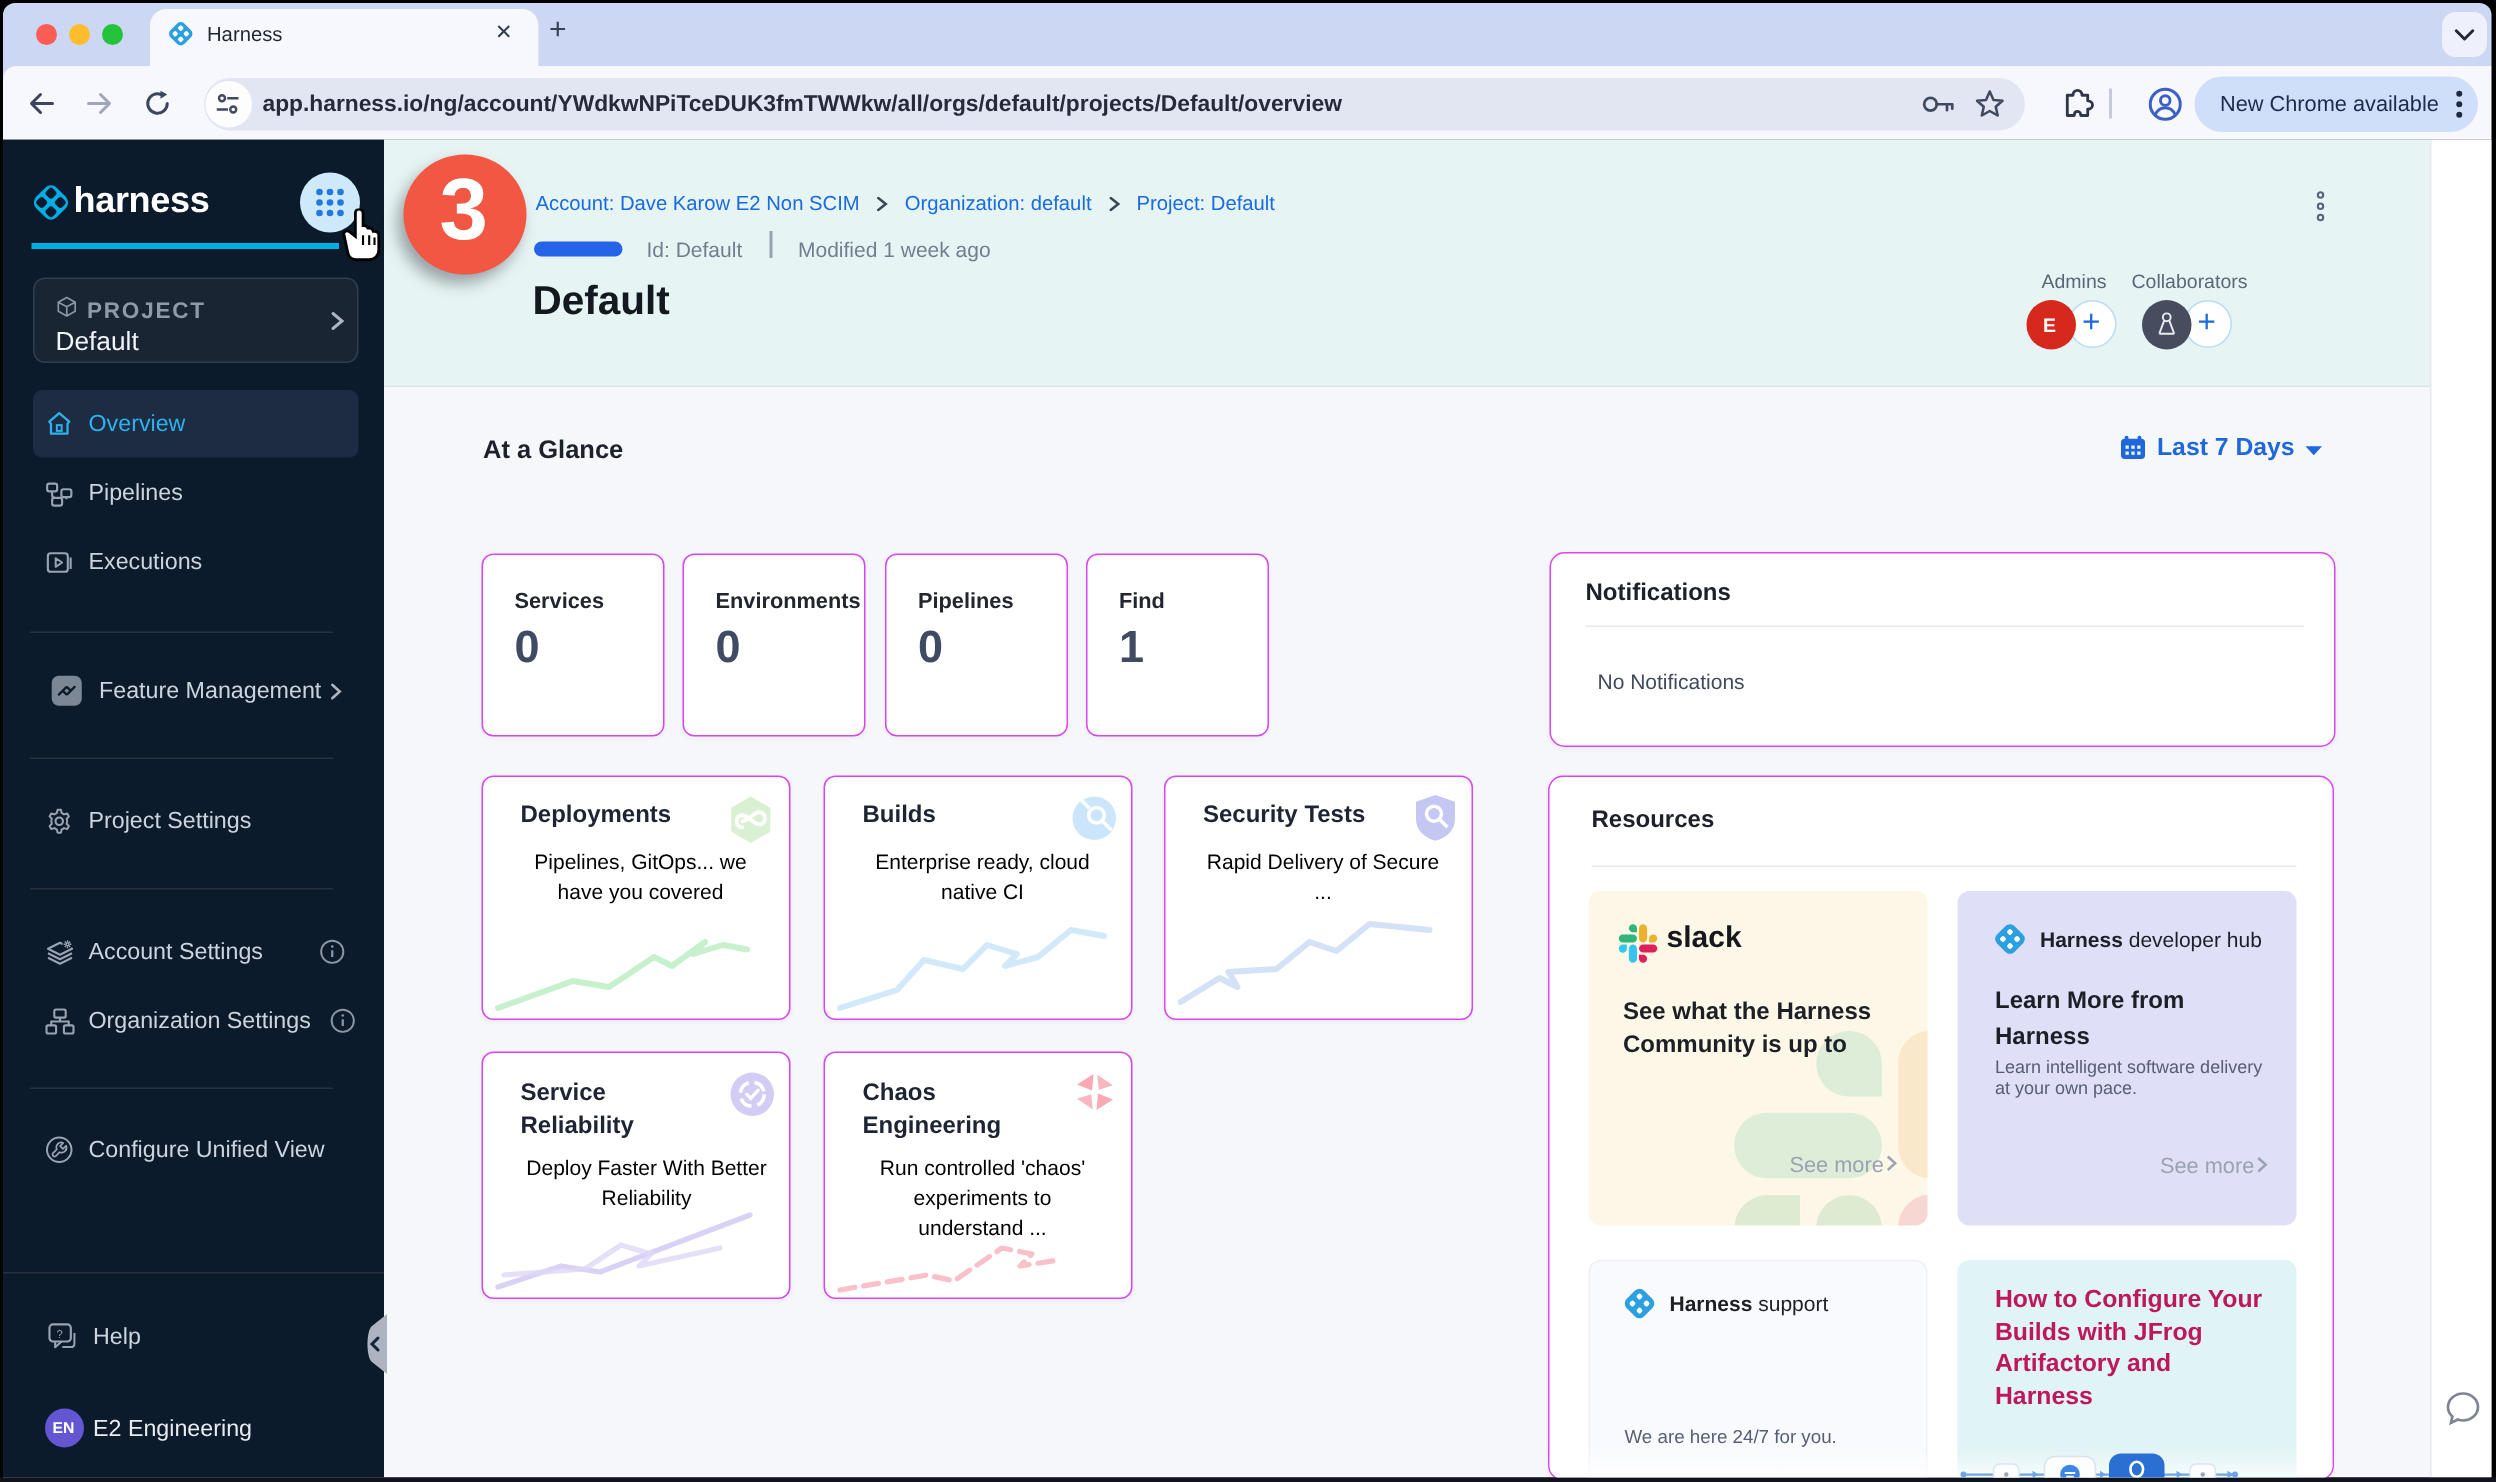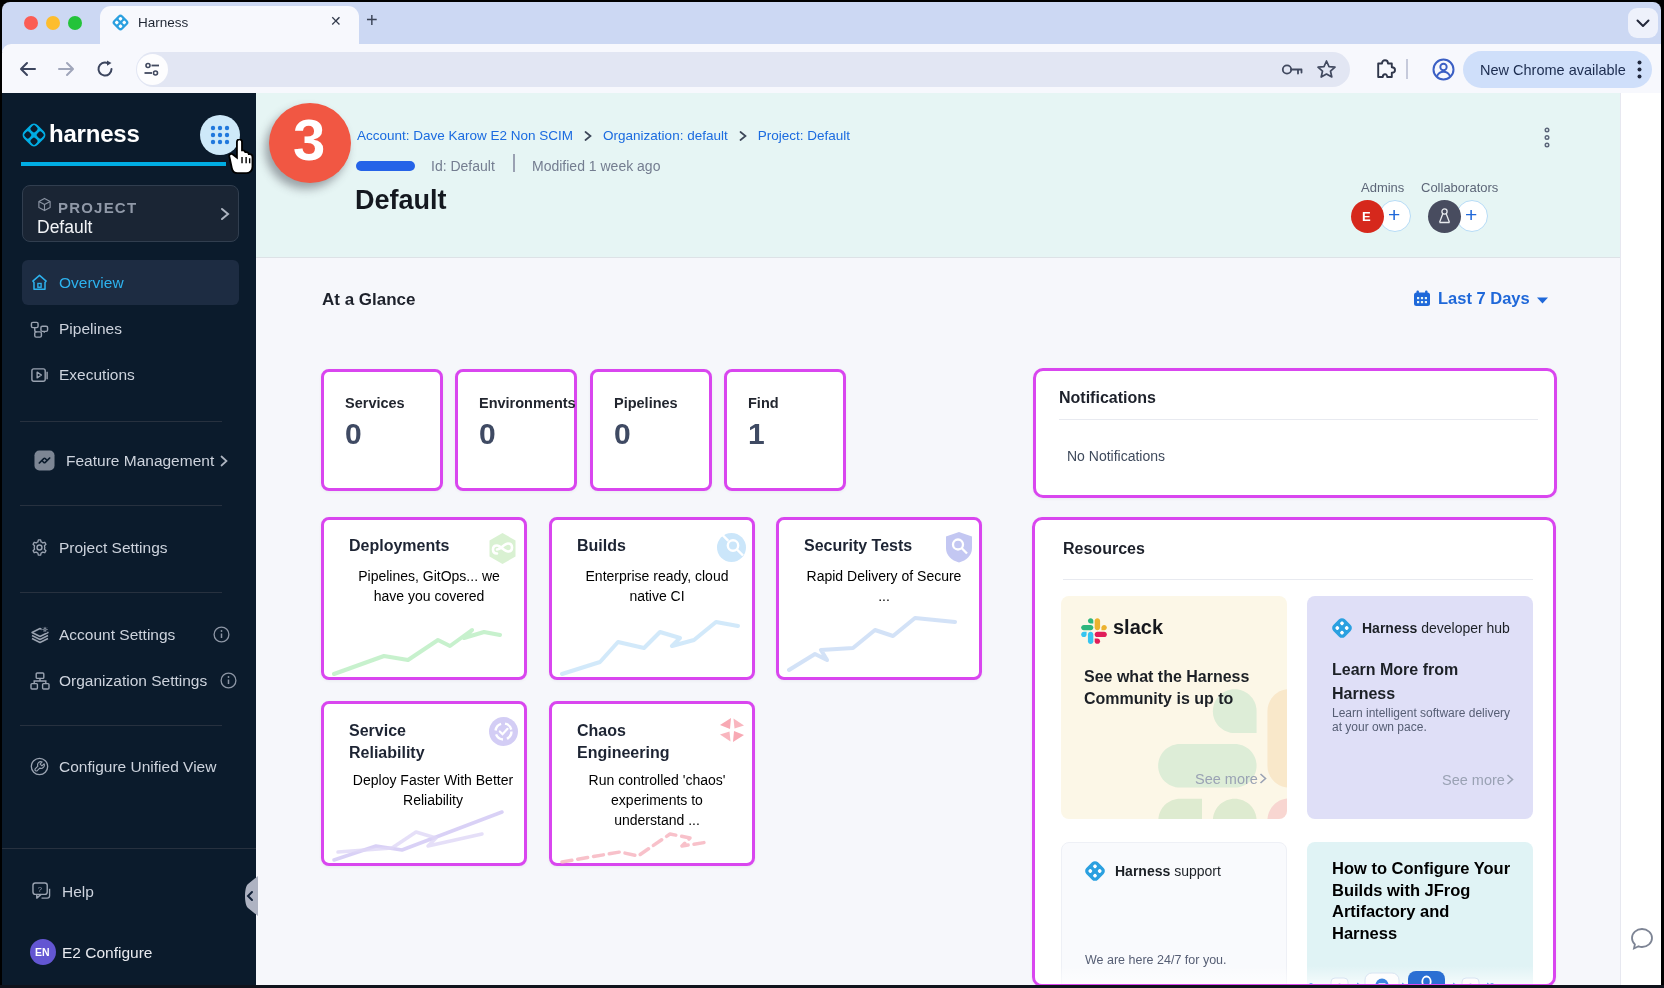--- a/index.html
+++ b/index.html
@@ -18,21 +18,21 @@
 
   
   #page { left:2px; top:93px; width:1659px; height:892px; background:#f6f7fb; overflow:hidden; }
   #sidebar { left:0; top:0; width:254px; height:892px; background:#0b1b2c; }
   #rightstrip { left:1618px; top:0; width:41px; height:892px; background:#ffffff; border-left:1px solid #e7e8f0; }
   #header { left:254px; top:0; width:1364px; height:165px; background:#e6f5f4; border-bottom:1px solid #dde2e6; }
 
   .navtxt { color:#cdd3dd; font-size:15.5px; }
   .sdiv { left:18px; width:202px; height:1px; background:#27313f; position:absolute; }
 
-  .card { position:absolute; background:#fff; border:3px solid #d946ef; border-radius:8px; box-shadow:0 1px 3px rgba(40,50,80,.06); }
+  .card { position:absolute; background:#fff; border:1px solid #d946ef; border-radius:8px; box-shadow:0 1px 3px rgba(40,50,80,.06); }
   .mcTitle { font-size:16px; font-weight:bold; color:#1d2433; }
   .mcDesc  { font-size:14px; color:#000000; line-height:20px;text-align:center; }
 </style>
 </head>
 <body>
 <div id="win">
 
   <div class="abs" id="tabstrip"></div>
   <div class="abs tl" style="left:24px; background:#fb5d55;"></div>
   <div class="abs tl" style="left:46px; background:#fdbd2e;"></div>
@@ -70,20 +70,21 @@
     <path d="M11 0.5 L15.5 3 L11 5.8 Z" fill="#3c455e"></path>
   </svg>
   <div class="abs" id="omnibox"></div>
   <div class="abs" style="left:137px; top:54px; width:31px; height:31px; border-radius:50%; background:#fdfdfe;"></div>
   <svg class="abs" style="left:144px; top:62px;" width="16" height="15" viewBox="0 0 16 15">
     <circle cx="4" cy="3.5" r="2" fill="none" stroke="#41495f" stroke-width="1.6"></circle>
     <path d="M7.5 3.5 L15 3.5" stroke="#41495f" stroke-width="1.8"></path>
     <circle cx="11.5" cy="11" r="2" fill="none" stroke="#41495f" stroke-width="1.6"></circle>
     <path d="M0.5 11 L8 11" stroke="#41495f" stroke-width="1.8"></path>
   </svg>
+  <div class="abs" style="left:175px; top:61px; font-size:15.2px; font-weight:bold; color:#262b3b;">app.harness.io/ng/account/YWdkwNPiTceDUK3fmTWWkw/all/orgs/default/projects/Default/overview</div>
   <svg class="abs" style="left:1281px; top:61px;" width="23" height="17" viewBox="0 0 23 17">
     <circle cx="6" cy="8.5" r="4.2" fill="none" stroke="#41495f" stroke-width="1.8"></circle>
     <path d="M10 8.5 L20 8.5 M17 8.5 L17 12.5 M20.5 8.5 L20.5 11.5" fill="none" stroke="#41495f" stroke-width="1.8" stroke-linecap="round"></path>
   </svg>
   <svg class="abs" style="left:1317px; top:60px;" width="19" height="18" viewBox="0 0 19 18">
     <path d="M9.5 1 L12 6.6 L18 7.2 L13.5 11.2 L14.8 17 L9.5 14 L4.2 17 L5.5 11.2 L1 7.2 L7 6.6 Z" fill="none" stroke="#41495f" stroke-width="1.7" stroke-linejoin="round"></path>
   </svg>
   <svg class="abs" style="left:1375px; top:59px;" width="21" height="20" viewBox="0 0 21 20">
     <path d="M7 4.5 C7 2.6 8.2 1.2 10 1.2 C11.8 1.2 13 2.6 13 4.5 L16.8 4.5 L16.8 8.2 C18.7 8.2 20 9.4 20 11 C20 12.6 18.7 13.8 16.8 13.8 L16.8 18 L12.2 18 C12.2 16.4 11.4 15.2 10 15.2 C8.6 15.2 7.8 16.4 7.8 18 L3.2 18 L3.2 4.5 Z" fill="none" stroke="#30374b" stroke-width="1.9" stroke-linejoin="round"></path>
   </svg>
@@ -228,21 +229,21 @@
       <div class="abs" style="left:0; top:755px; width:254px; height:1px; background:#27313f;"></div>
       <svg class="abs" style="left:30px; top:789px;" width="20" height="19" viewBox="0 0 21 20">
         <rect x="1" y="1" width="15" height="12" rx="2.5" fill="none" stroke="#9aa3b1" stroke-width="1.5"></rect>
         <path d="M5 13 L5 17 L9.5 13" fill="none" stroke="#9aa3b1" stroke-width="1.5" stroke-linejoin="round"></path>
         <path d="M18.5 7 L18.5 14.5 C18.5 16 17.6 16.9 16 16.9 L10 16.9" fill="none" stroke="#9aa3b1" stroke-width="1.4"></path>
         <text x="6" y="10.5" font-size="8" fill="#9aa3b1" font-family="Liberation Sans">?</text>
       </svg>
       <div class="abs navtxt" style="left:60px; top:790px;">Help</div>
       <div class="abs" style="left:28px; top:846px; width:26px; height:26px; border-radius:50%; background:#6356d2;"></div>
       <div class="abs" style="left:33px; top:853px; font-size:10.5px; font-weight:bold; color:#fff;">EN</div>
-      <div class="abs" style="left:60px; top:851px; font-size:15.5px; color:#e8eaef;">E2 Configure</div>
+      <div class="abs" style="left:60px; top:851px; font-size:15.5px; color:#e8eaef;">E2 Engineering</div>
 
       <svg class="abs" style="left:240px; top:783px;" width="16" height="40" viewBox="0 0 16 40">
         <path d="M16 0 L16 40 L6 32 C2 29 2 11 6 8 Z" fill="#aeb3c2"></path>
         <path d="M10 16 L6 20 L10 24" fill="none" stroke="#13233a" stroke-width="2" stroke-linecap="round"></path>
       </svg>
     </div>
     <div class="abs" id="header">
       <div class="abs" style="left:101px; top:35px; display:flex; align-items:center; gap:11px; font-size:13.5px; color:#1b6be0;">
         <span>Account: Dave Karow E2 Non SCIM</span>
         <svg width="8" height="10" viewBox="0 0 8 10">
@@ -457,21 +458,21 @@
             <rect x="15" y="10.3" width="3.4" height="3.4" rx="1.1" transform="rotate(45 16.7 12)"></rect>
             <rect x="10.3" y="15" width="3.4" height="3.4" rx="1.1" transform="rotate(45 12 16.7)"></rect>
           </g>
         </svg>
         <div class="abs" style="left:53px; top:20px; font-size:14px; font-weight:bold; color:#1c2026;">Harness <span style="font-weight:normal;">support</span></div>
         <div class="abs" style="left:23px; top:110px; font-size:12.5px; color:#565e74;">We are here 24/7 for you.</div>
       </div>
       <div class="abs" style="left:0; top:446px; width:524px; height:24px; background:linear-gradient(to bottom, rgba(255,255,255,0), rgba(255,255,255,0.85)); z-index:5;"></div>
 
       <div class="abs" style="left:272px; top:322px; width:226px; height:200px; background:#e0f3f5; border-radius:8px;">
-        <div class="abs" style="left:25px; top:16px; font-size:16.5px; font-weight:bold; color:#000000; line-height:21.5px; width:180px;">How to Configure Your Builds with JFrog Artifactory and Harness</div>
+        <div class="abs" style="left:25px; top:16px; font-size:16.5px; font-weight:bold; color:#be185d; line-height:21.5px; width:180px;">How to Configure Your Builds with JFrog Artifactory and Harness</div>
         <svg class="abs" style="left:0px; top:126px; z-index:6;" width="226" height="34" viewBox="0 0 226 34">
           <path d="M4 17 L185 17" stroke="#6aa6e8" stroke-width="1.5"></path>
           <g>
             <rect x="24" y="10" width="17" height="14" rx="4" fill="#fdfdfd" stroke="#d8e4f2"></rect>
             <circle cx="32.5" cy="17" r="1.5" fill="#98a6c0"></circle>
             <rect x="58" y="5" width="34" height="24" rx="7" fill="#fdfdfd" stroke="#d8e4f2"></rect>
             <circle cx="75" cy="17" r="6.5" fill="#3d85e0"></circle>
             <path d="M71.5 16 L78.5 16 M72.5 18.5 L77.5 18.5" stroke="#fff" stroke-width="1.4"></path>
             <rect x="101" y="3" width="37" height="28" rx="8" fill="#2b6fd3"></rect>
             <ellipse cx="119.5" cy="13.5" rx="4.2" ry="5" fill="none" stroke="#fff" stroke-width="1.8"></ellipse>

